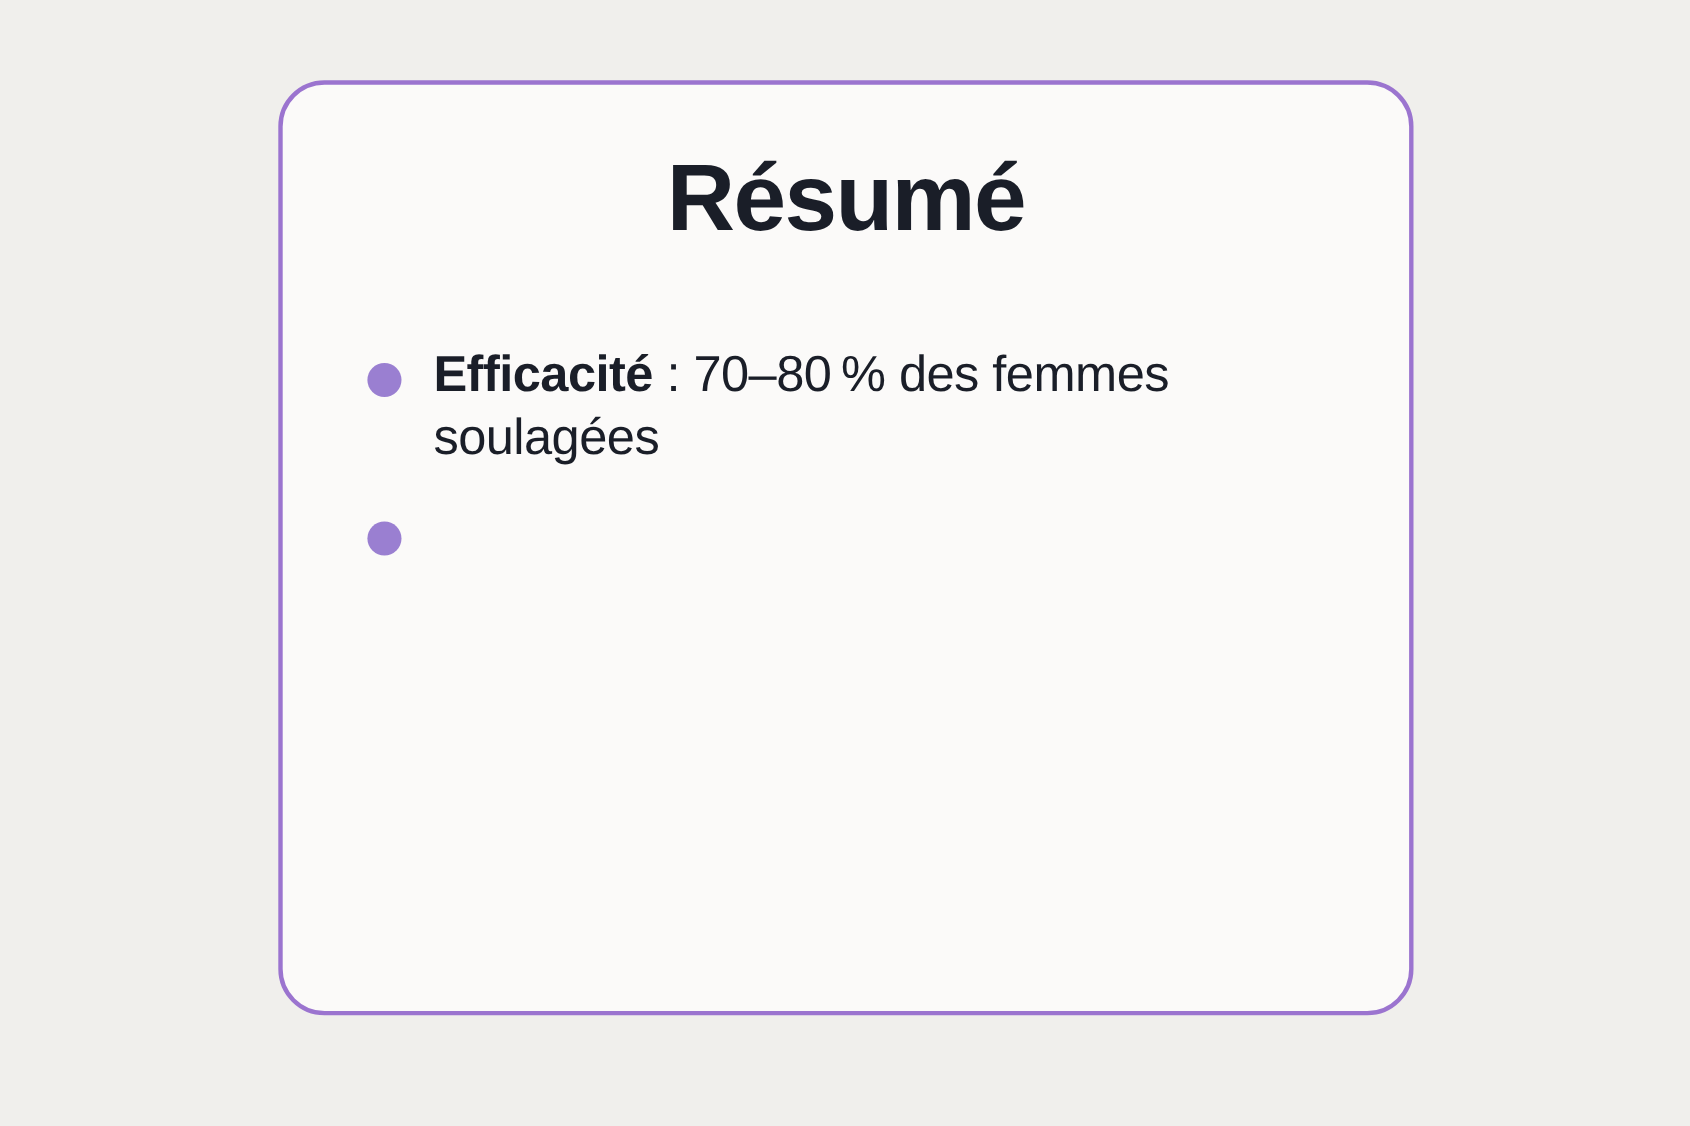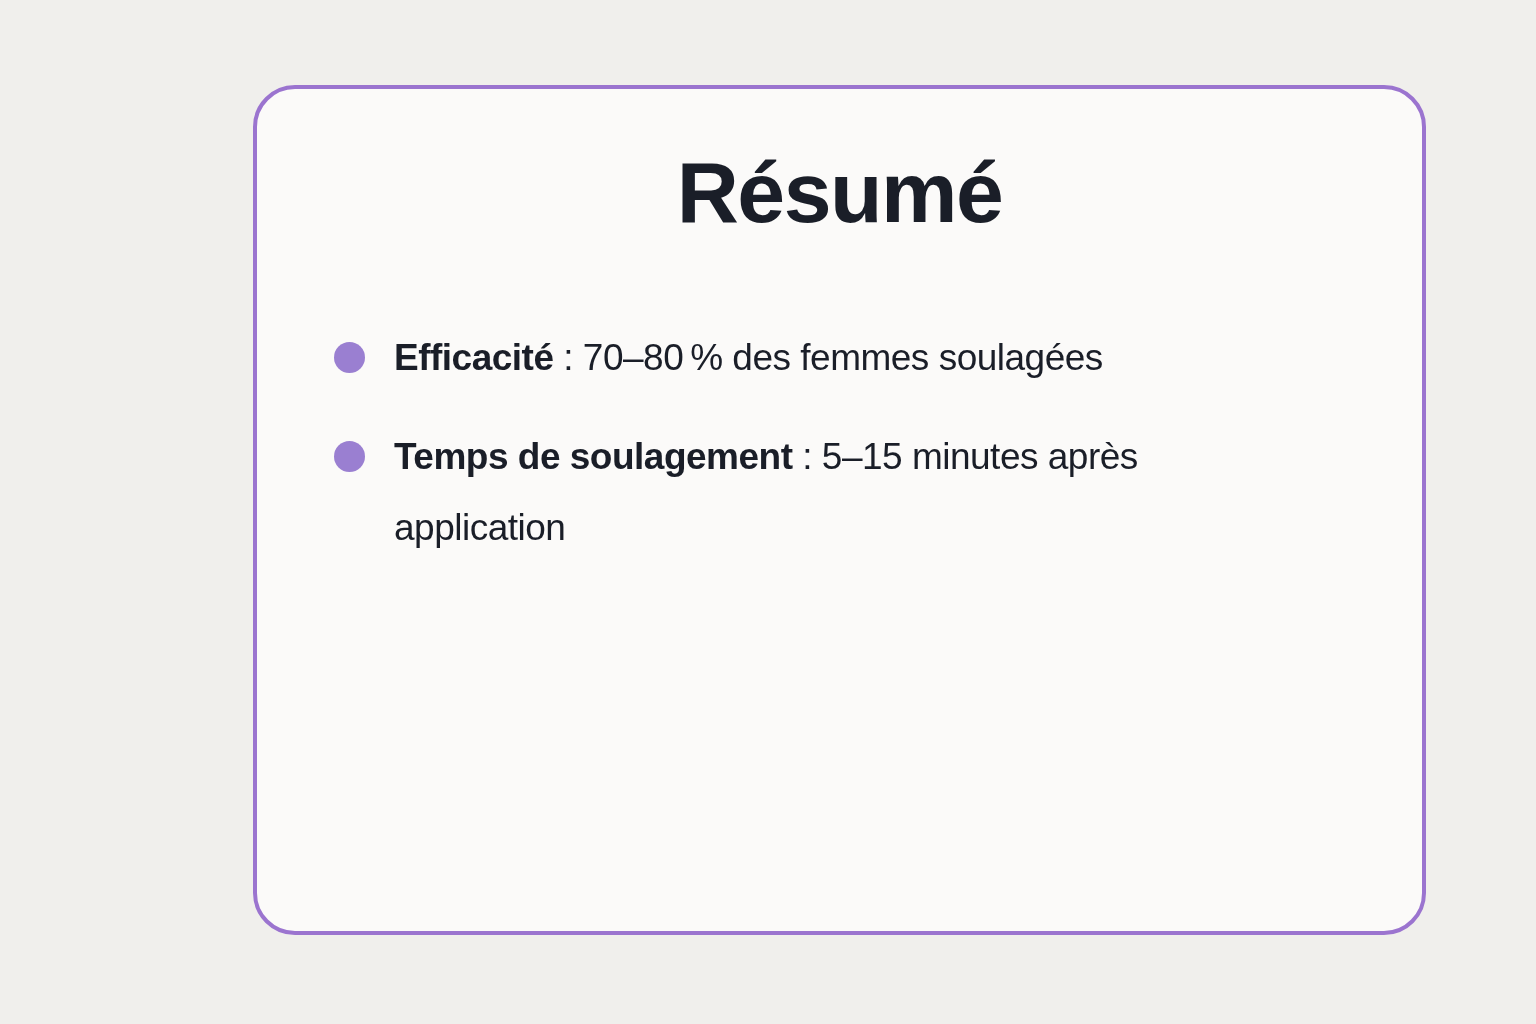--- a/index.html
+++ b/index.html
@@ -15,22 +15,22 @@
     width: 1536px;
     height: 1024px;
     background: var(--page-bg);
     font-family: "Liberation Sans", sans-serif;
     position: relative;
     overflow: hidden;
   }
   .card {
     position: absolute;
     left: 253px;
-    top: 85px;
-    width: 1173px;
+    top: 73px;
+    width: 1032px;
     height: 850px;
     background: var(--card-bg);
     border: 4px solid var(--card-border);
     border-radius: 42px;
   }
   .title {
     margin: 52px 0 0 0;
     text-align: center;
     font-size: 86px;
     line-height: 1.2;
@@ -52,36 +52,35 @@
     flex: none;
     width: 31px;
     height: 31px;
     border-radius: 50%;
     background: var(--bullet);
     margin-top: 20px;
     margin-right: 29px;
   }
   .text {
     margin: 0;
-    font-size: 37px;
-    line-height: 71px;
+    font-size: 46px;
+    line-height: 58px;
     letter-spacing: -0.5px;
     color: var(--text);
     max-width: 840px;
   }
   .text b { font-weight: 700; }
 </style>
 </head>
 <body>
 
 <div class="card">
   <h1 class="title">Résumé</h1>
   <ul class="list">
     <li class="item">
       <span class="dot"></span>
       <p class="text"><b>Efficacité</b><span> : </span><span>70–80 % des femmes soulagées</span></p>
     </li>
     <li class="item">
       <span class="dot"></span>
-      <p class="text"><b>Temps de soulagement</b><span> : </span><span>5–15 minutes après application</span></p>
     </li>
   </ul>
 </div>
 
 </body></html>

